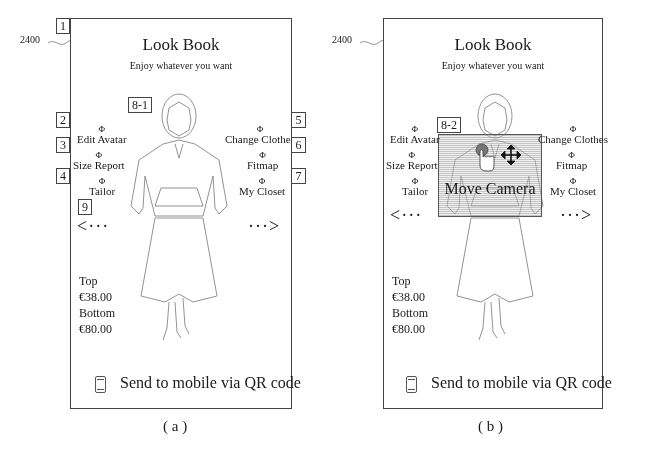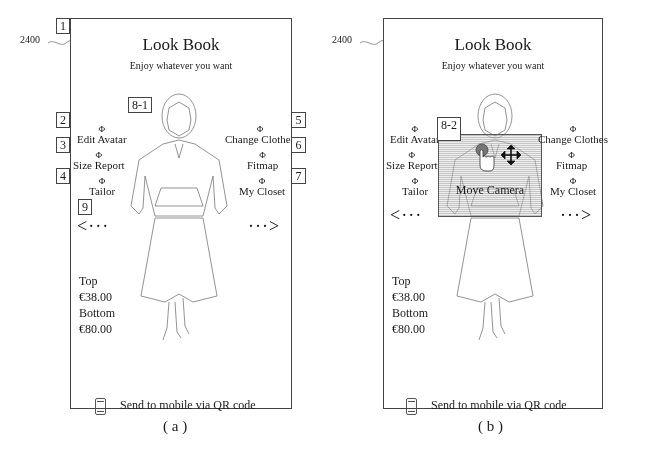--- a/index.html
+++ b/index.html
@@ -8,29 +8,29 @@
   .panel { position:absolute; border:1px solid #444; background:#fff; box-sizing:border-box; }
   .refnum { position:absolute; font-size:10px; }
   .refbox { position:absolute; border:1px solid #444; background:#fff; font-size:12px;
             text-align:center; line-height:14px; box-sizing:border-box; }
   .title { position:absolute; width:100%; text-align:center; font-size:17px; }
   .subtitle { position:absolute; width:100%; text-align:center; font-size:10px; }
   .menu-item { position:absolute; text-align:center; font-size:11px; line-height:11px; white-space:nowrap; }
   .menu-item .ic { display:block; font-size:9px; line-height:9px; }
   .nav { position:absolute; font-size:18px; letter-spacing:1px; white-space:nowrap; }
   .price { position:absolute; font-size:12px; line-height:16px; }
-  .qr { position:absolute; font-size:12px; white-space:nowrap;margin-top:24px; }
+  .qr { position:absolute; font-size:16px; white-space:nowrap; }
   .phone { display:inline-block; width:9px; height:15px; border:1px solid #555; border-radius:2px;
            vertical-align:middle; margin-right:14px; position:relative; }
   .phone:before, .phone:after { content:""; position:absolute; left:1px; right:1px; height:1px; background:#555; }
   .phone:before { top:2px; } .phone:after { bottom:2px; }
   .caption { position:absolute; font-size:15px; }
   .overlay { position:absolute; border:1px solid #555; box-sizing:border-box;
              background: repeating-linear-gradient(0deg, rgba(150,150,150,0.55) 0 1px, rgba(220,220,220,0.45) 1px 2px); }
-  .overlay-label { position:absolute; width:100%; text-align:center; font-size:12px; bottom:18px; }
+  .overlay-label { position:absolute; width:100%; text-align:center; font-size:16px; bottom:18px; }
   svg.fig { position:absolute; overflow:visible; }
   svg.fig path, svg.fig ellipse, svg.fig line { fill:none; stroke:#777; stroke-width:0.8; }
 </style>
 </head>
 <body>
 
 <span class="refnum" style="left:20px;top:34px;">2400</span>
 <svg class="fig" style="left:48px;top:38px;" width="30" height="12">
     <path d="M0 5 C6 0,12 10,18 5 S26 3,30 4"></path>
   </svg>
@@ -168,15 +168,15 @@
     <div>€38.00</div>
     <div>Bottom</div>
     <div>€80.00</div>
   </div>
 
   <div class="qr" style="left:22px;top:355px;">
     <span class="phone"></span><span>Send to mobile via QR code</span>
   </div>
 </div>
 
-<div class="refbox" style="left:437px;top:117px;width:24px;height:24px;">8-2</div>
+<div class="refbox" style="left:437px;top:117px;width:24px;height:16px;">8-2</div>
 
 <div class="caption" style="left:478px;top:418px;">( b )</div>
 
 </body></html>

